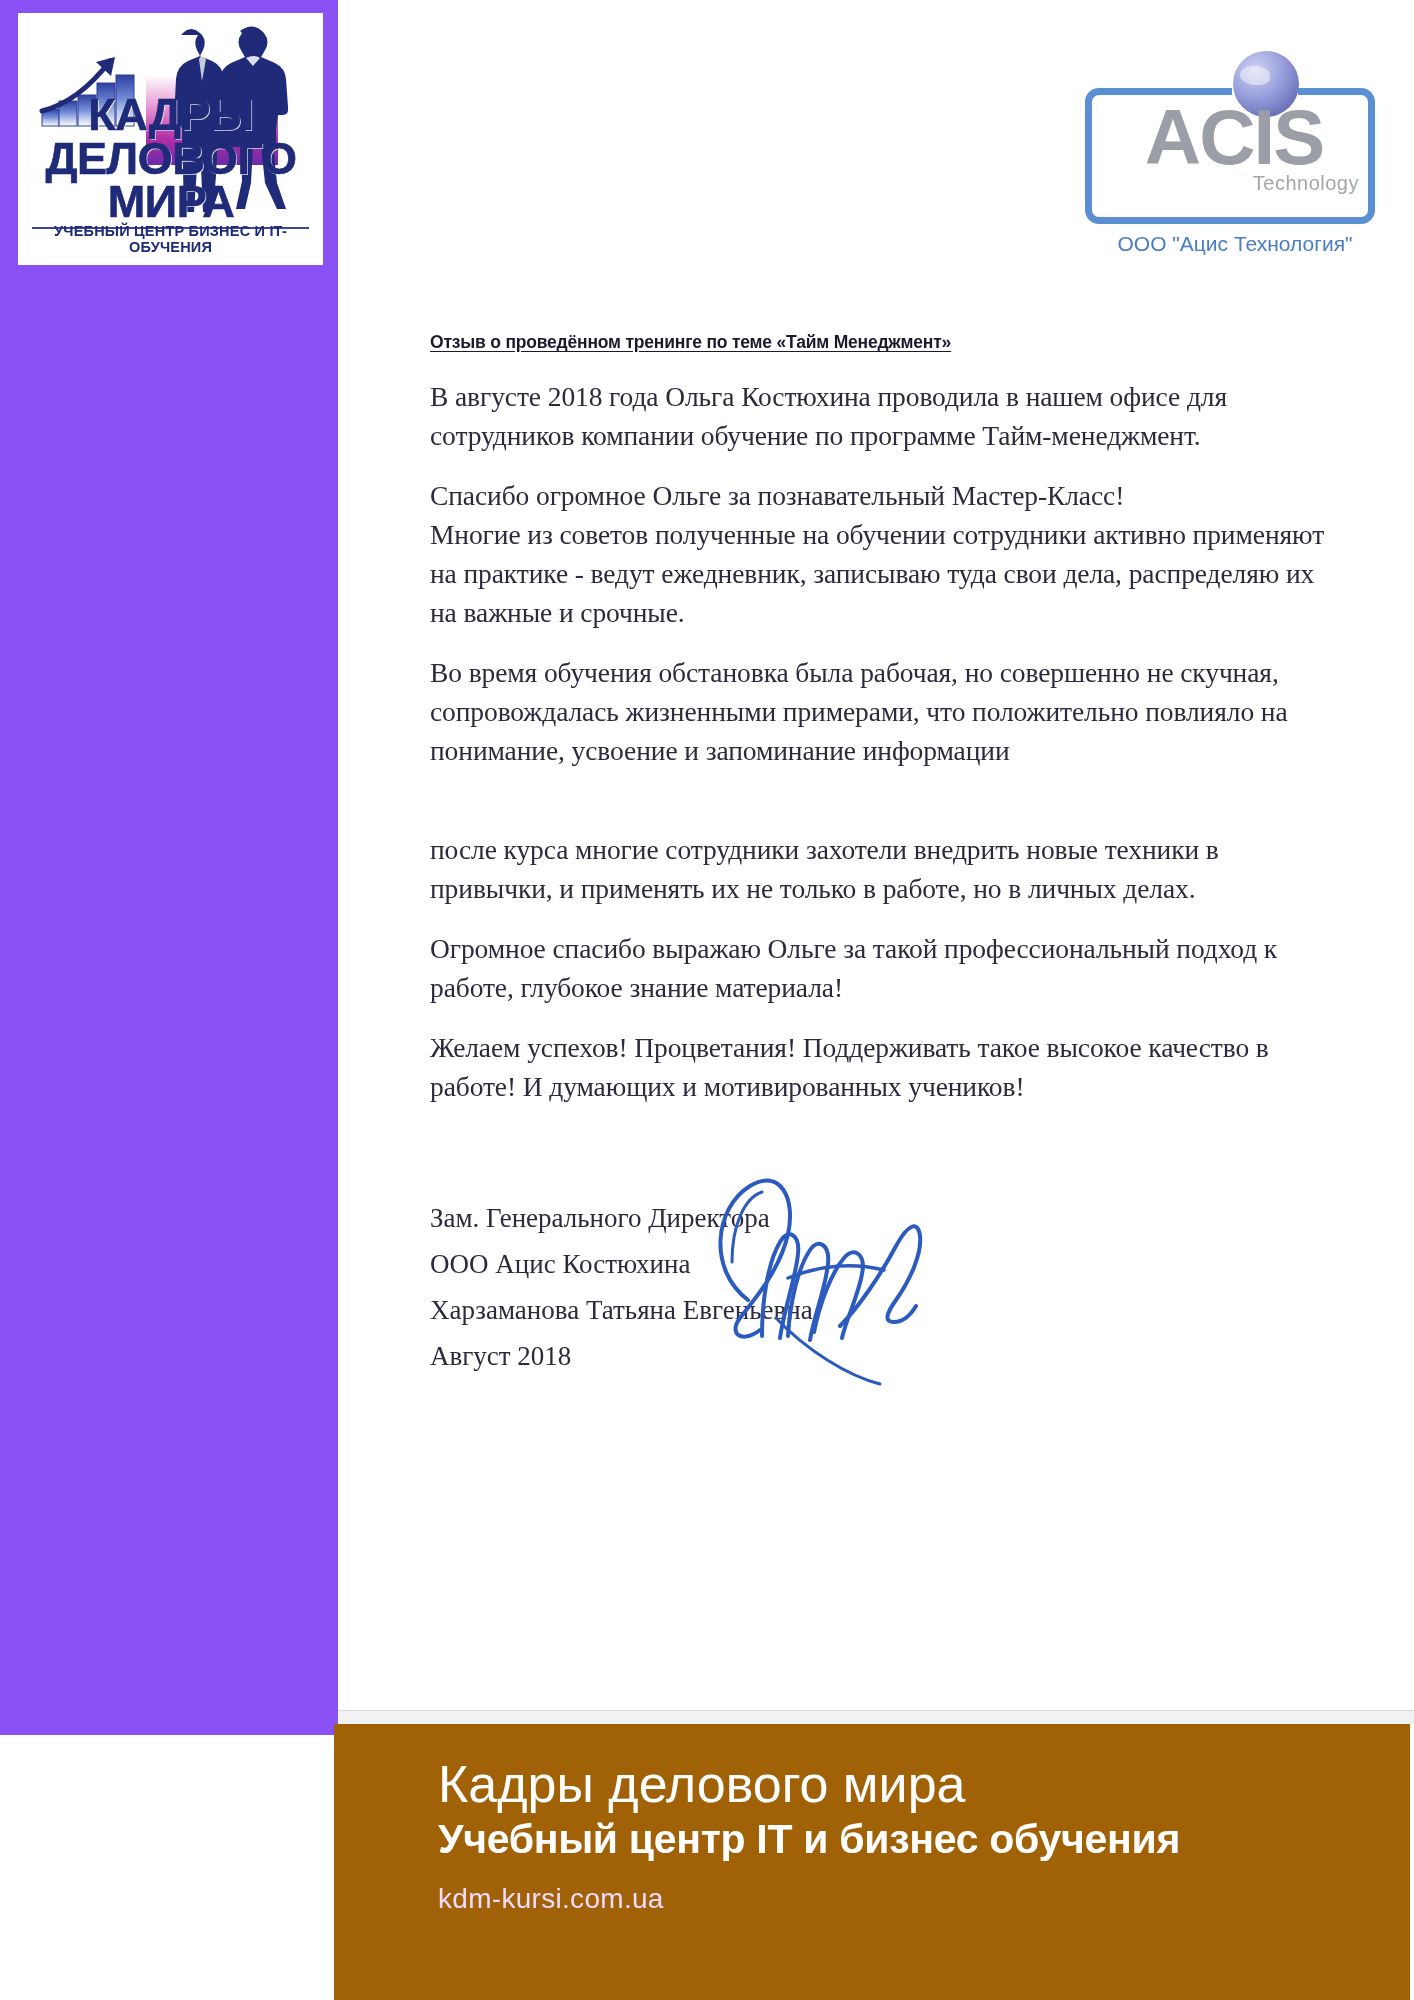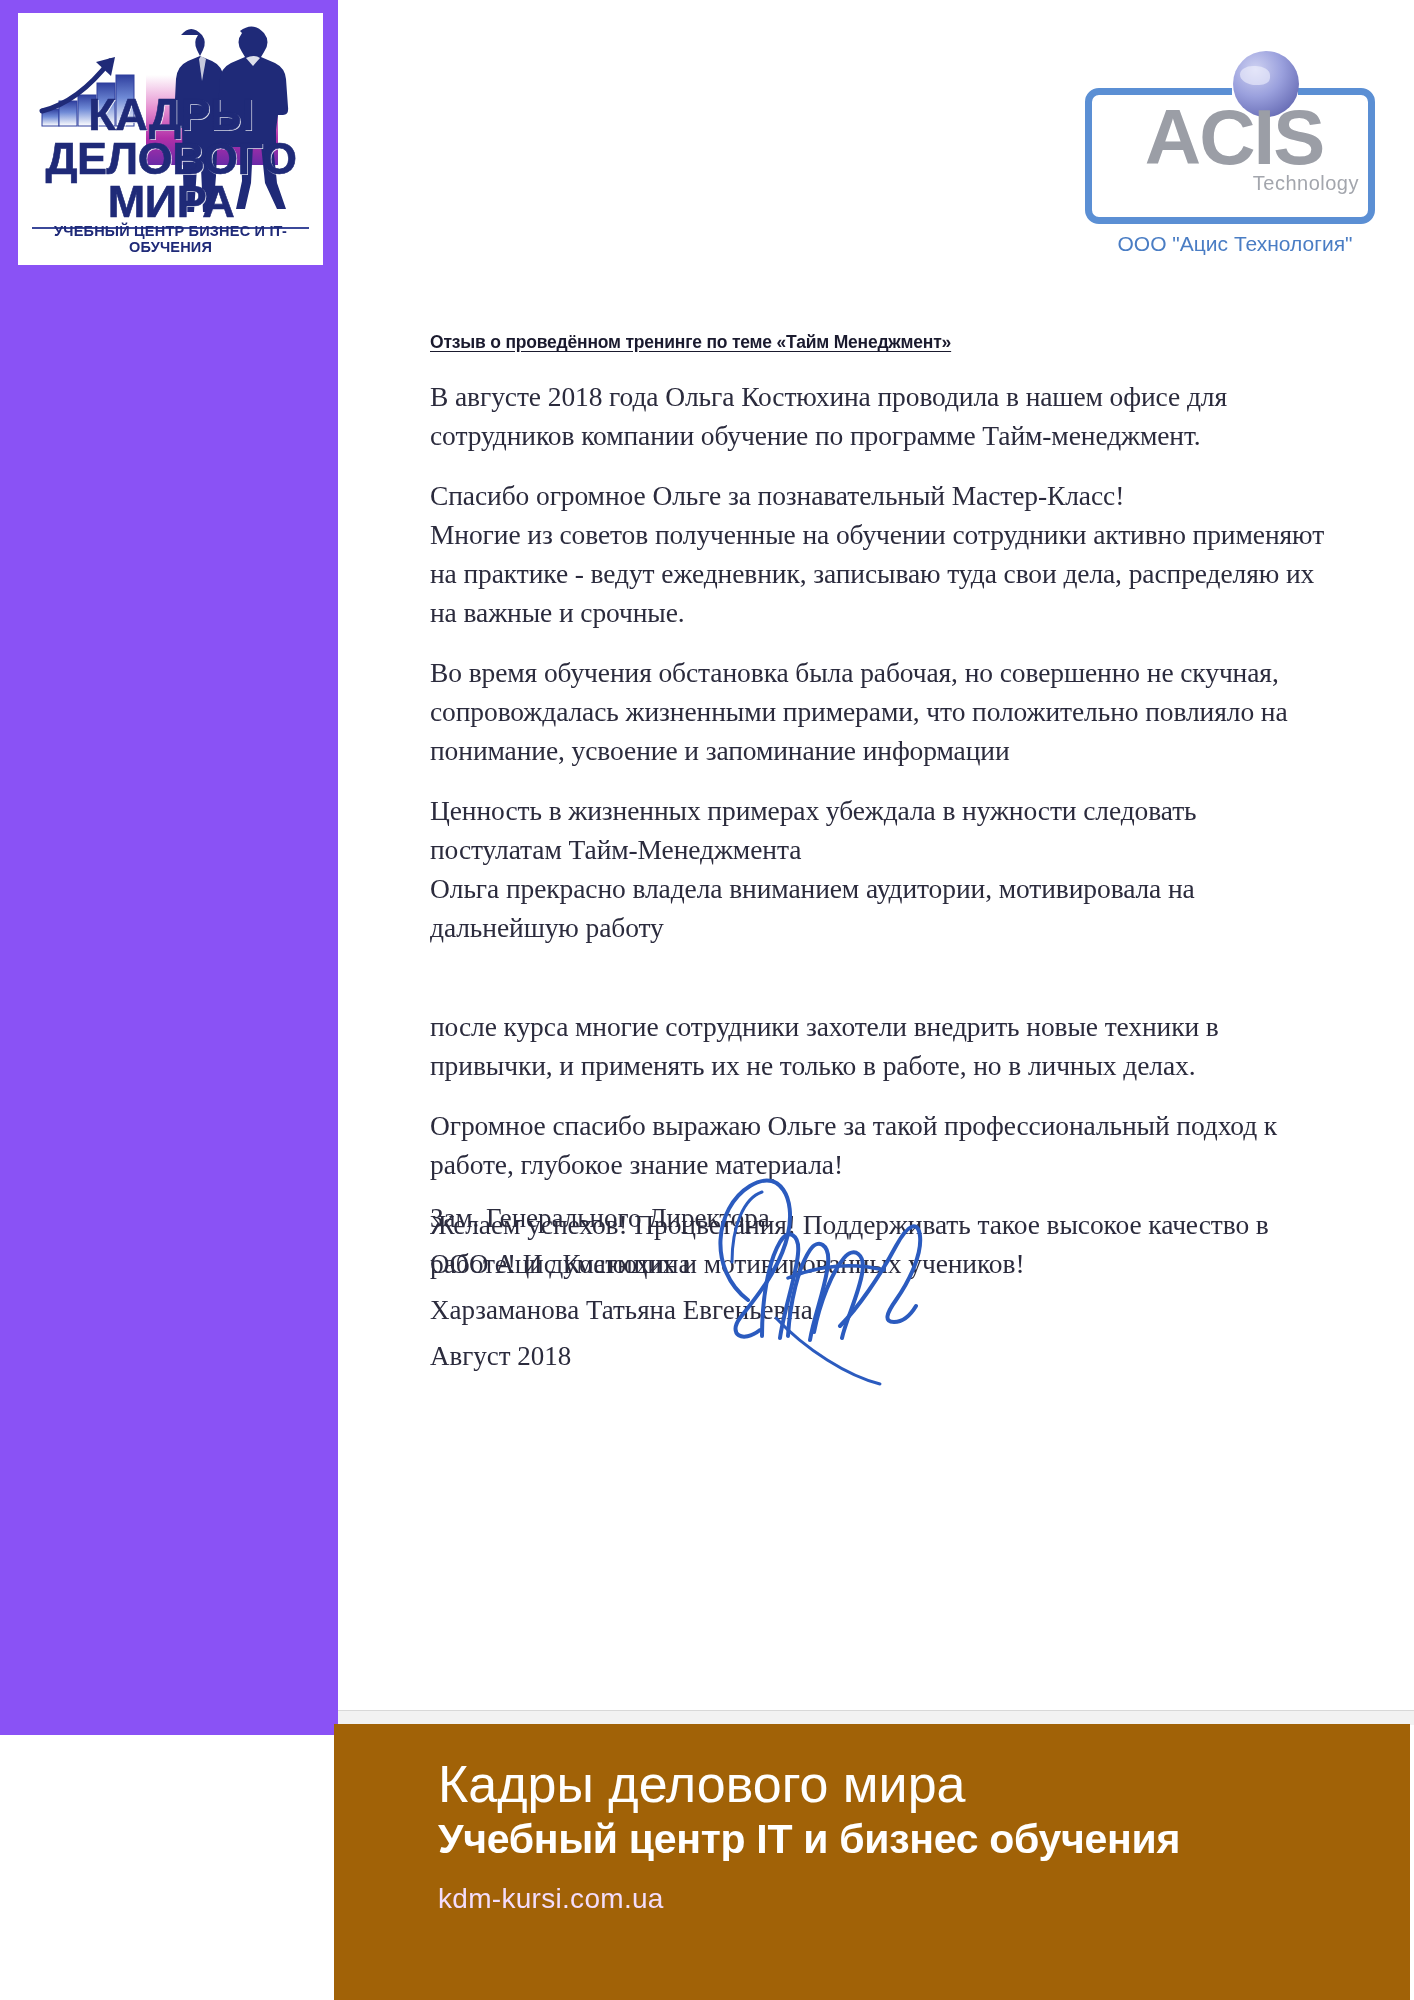--- a/index.html
+++ b/index.html
@@ -316,21 +316,20 @@
   <div id="acis-word">ACIS</div>
   <div id="acis-sub">Technology</div>
   <div id="acis-company">ООО "Ацис Технология"</div>
 </div>
 
 <div id="letter">
   <div id="letter-title">Отзыв о проведённом тренинге по теме «Тайм Менеджмент»</div>
   <p class="para">В августе 2018 года Ольга Костюхина проводила в нашем офисе для сотрудников компании обучение по программе Тайм-менеджмент.</p>
   <p class="para">Спасибо огромное Ольге за познавательный Мастер-Класс!<br>Многие из  советов полученные на обучении сотрудники  активно применяют на практике - ведут ежедневник, записываю туда свои дела, распределяю их на важные и срочные.</p>
   <p class="para">Во время обучения обстановка была рабочая, но совершенно не скучная, сопровождалась жизненными примерами, что положительно повлияло на понимание, усвоение и запоминание информации</p>
-  <p class="para">Ценность в жизненных примерах убеждала в нужности следовать постулатам Тайм-Менеджмента<br>Ольга прекрасно владела вниманием аудитории, мотивировала на дальнейшую работу</p>
   <div class="spacer-line"></div>
   <p class="para">после курса многие сотрудники захотели внедрить новые техники в привычки, и применять их не только в работе, но в личных делах.</p>
   <p class="para">Огромное спасибо выражаю Ольге за такой профессиональный подход к работе, глубокое знание материала!</p>
   <p class="para">Желаем успехов! Процветания! Поддерживать такое высокое качество в работе! И думающих и мотивированных учеников!</p>
 </div>
 
 <div id="signature">
   <div class="sig-line">Зам. Генерального Директора</div>
   <div class="sig-line">ООО Ацис Костюхина</div>
   <div class="sig-line">Харзаманова Татьяна Евгеньевна</div>

